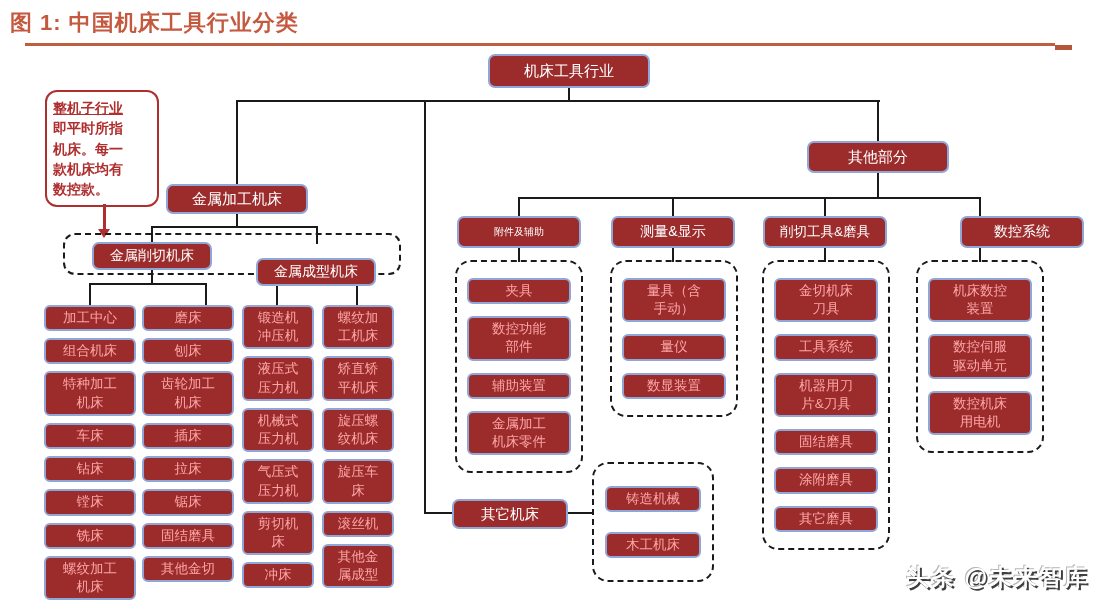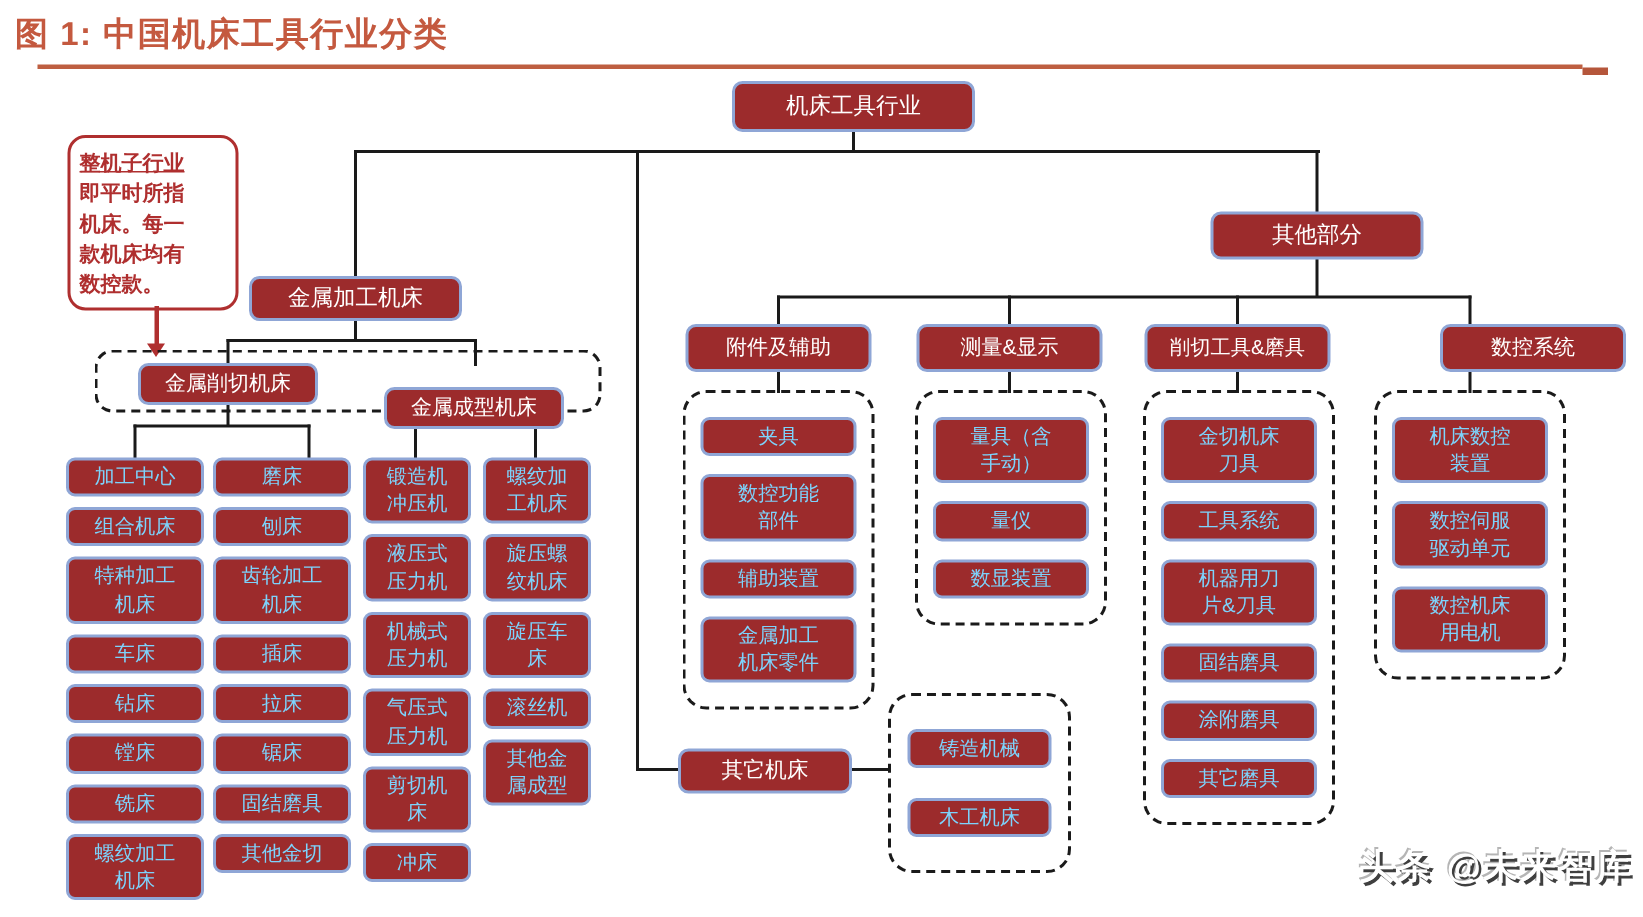--- a/index.html
+++ b/index.html
@@ -10,21 +10,21 @@
          color:#C4593F;letter-spacing:1px;}
   #rule{position:absolute;left:25px;top:43px;width:1030px;height:3px;background:#BE5F41;}
   #rule-cap{position:absolute;left:1055px;top:45px;width:17px;height:5px;background:#B5563B;}
   
   .vl,.hl{position:absolute;background:#1a1a1a;}
   .vl{width:2px;} .hl{height:2px;}
   
   .node{position:absolute;background:#9C2B2C;border:2px solid #8FA6D6;border-radius:7px;
         color:#fff;display:flex;align-items:center;justify-content:center;text-align:center;
         font-size:15px;line-height:1.25;box-sizing:border-box;padding:2px 4px;}
-  .leaf{background:#9C2B2C;border:2px solid #8FA6D6;border-radius:6px;color:#7dd3fc;
+  .leaf{background:#9C2B2C;border:2px solid #8FA6D6;border-radius:6px;color:#fca5a5;
         display:flex;align-items:center;justify-content:center;text-align:center;
         font-size:13.5px;line-height:1.35;min-height:24px;padding:2px 0;box-sizing:border-box;}
   
   .col{position:absolute;display:flex;flex-direction:column;gap:7px;}
   #colA,#colB{width:92px;} #colA .leaf,#colB .leaf{padding:2px 12px;}
   #colC,#colD{width:72px;} #colC .leaf,#colD .leaf{padding:2px 9px;}
   
   .dashbox{position:absolute;border:2px dashed #1a1a1a;border-radius:16px;
            display:flex;flex-direction:column;align-items:center;gap:12px;
            padding:16px 10px;box-sizing:border-box;width:128px;background:transparent;}
@@ -124,29 +124,30 @@
   <div class="col" id="colC" style="left:242px;top:305px;">
       <div class="leaf">锻造机冲压机</div>
       <div class="leaf">液压式压力机</div>
       <div class="leaf">机械式压力机</div>
       <div class="leaf">气压式压力机</div>
       <div class="leaf">剪切机床</div>
       <div class="leaf">冲床</div>
     </div>
   <div class="col" id="colD" style="left:322px;top:305px;">
       <div class="leaf">螺纹加工机床</div>
+      <div class="leaf">矫直矫平机床</div>
       <div class="leaf">旋压螺纹机床</div>
       <div class="leaf">旋压车床</div>
       <div class="leaf">滚丝机</div>
       <div class="leaf">其他金属成型</div>
     </div>
 
   <div class="node" style="left:807px;top:141px;width:142px;height:32px;">其他部分</div>
 
-  <div class="node" style="left:457px;top:216px;width:124px;height:32px;font-size:14px;">附件及辅助</div>
+  <div class="node" style="left:457px;top:216px;width:124px;height:32px;font-size:10px;">附件及辅助</div>
   <div class="node" style="left:611px;top:216px;width:124px;height:32px;font-size:14px;">测量&amp;显示</div>
   <div class="node" style="left:763px;top:216px;width:124px;height:32px;font-size:13.5px;">削切工具&amp;磨具</div>
   <div class="node" style="left:960px;top:216px;width:124px;height:32px;font-size:14px;">数控系统</div>
 
   <div class="dashbox" style="left:455px;top:260px;">
       <div class="leaf">夹具</div>
       <div class="leaf">数控功能部件</div>
       <div class="leaf">辅助装置</div>
       <div class="leaf">金属加工机床零件</div>
     </div>

